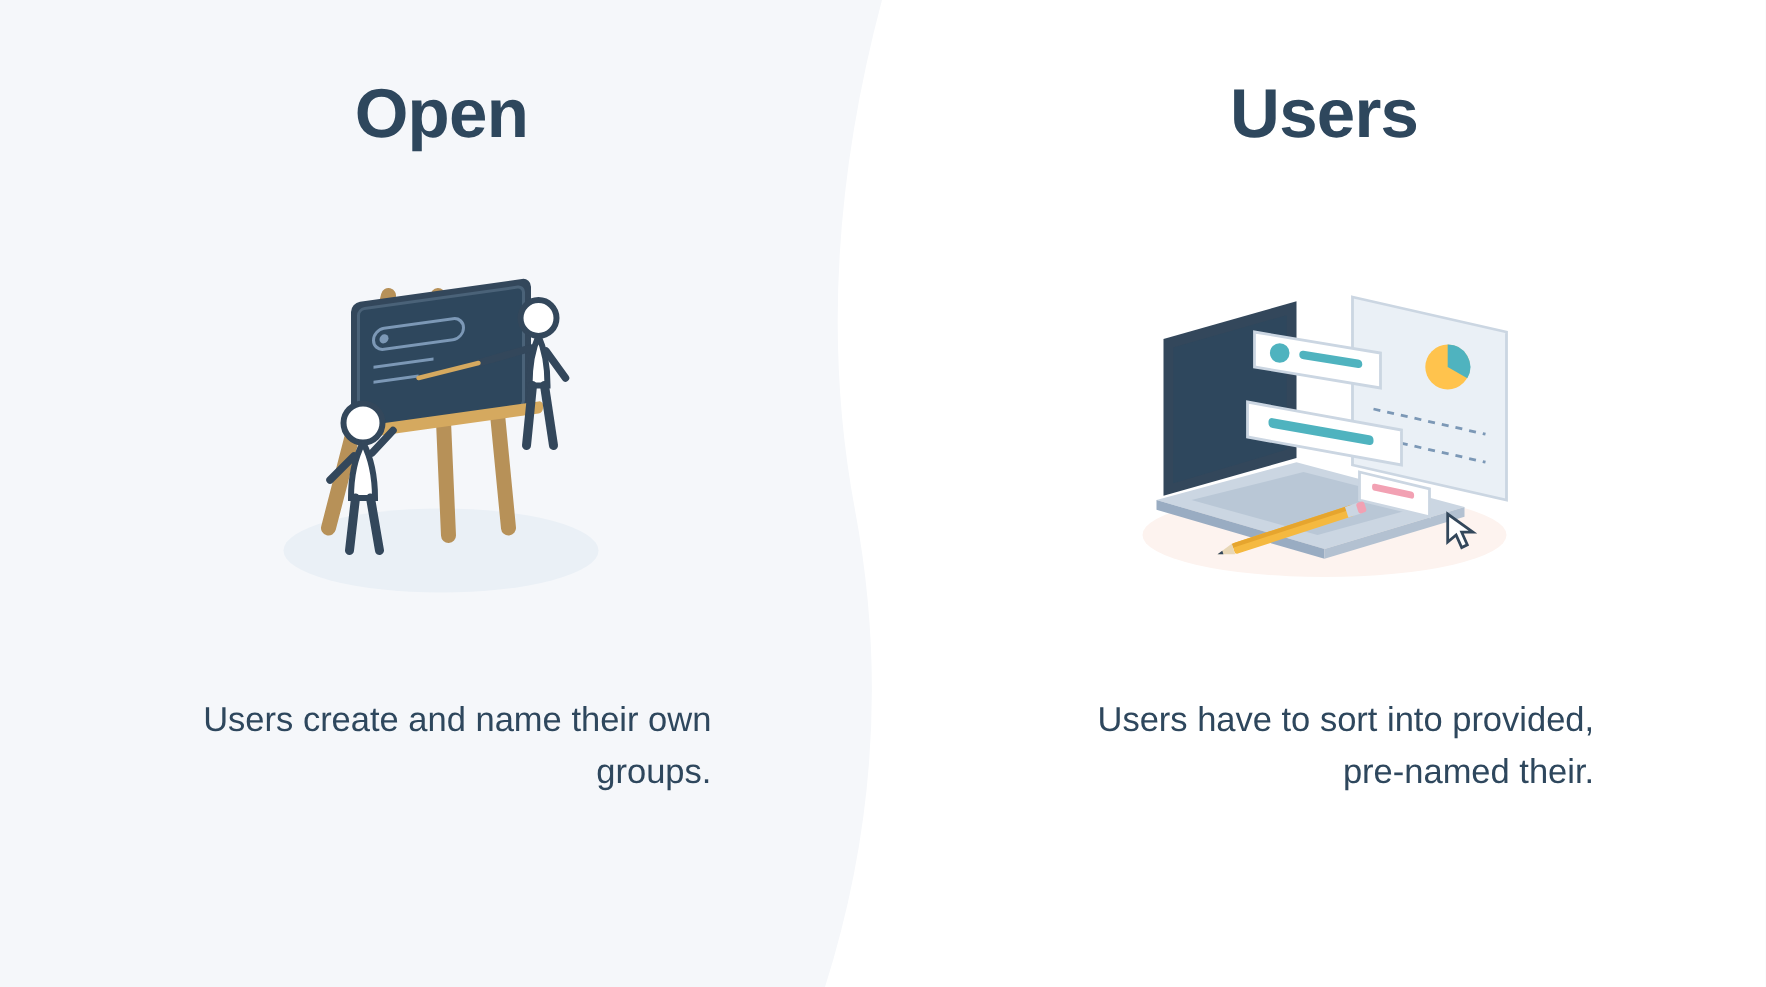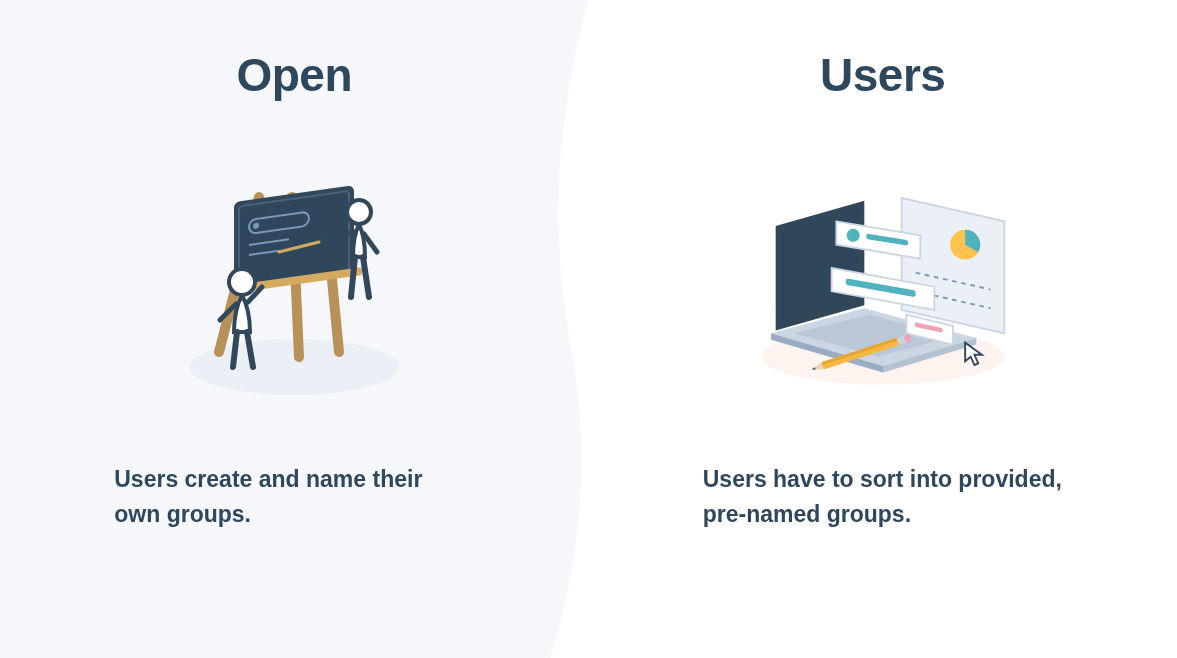--- a/index.html
+++ b/index.html
@@ -60,23 +60,23 @@
     .illustration {
       width: 280px;
       height: 260px;
       display: flex;
       align-items: center;
       justify-content: center;
       margin-bottom: 50px;
     }
     .description {
       font-size: 23px;
-      font-weight: 700;
+      font-weight: 400;
       color: #2e475d;
-      text-align: left;
+      text-align: right;
       line-height: 1.5;
       max-width: 360px;
     }
   </style>
 </head>
 <body>
 
 <div class="container">
 
   <div class="panel-left-bg"></div>
@@ -191,16 +191,16 @@
           <rect x="0" y="-4" width="90" height="8" rx="2" fill="#f5b940"></rect>
           <rect x="0" y="-4" width="90" height="3" fill="#e6a52e"></rect>
           <rect x="85" y="-4" width="10" height="8" fill="#cbd6e2"></rect>
           <rect x="93" y="-4" width="6" height="8" rx="2" fill="#f2a1b3"></rect>
           <path d="M 0 -4 L -12 0 L 0 4 Z" fill="#e8d7b6"></path>
           <path d="M -8 -1.3 L -12 0 L -8 1.3 Z" fill="#33475b"></path>
         </g>
       </svg>
     </div>
 
-    <p class="description">Users have to sort into provided, pre-named groups.</p>
+    <p class="description">Users have to sort into provided, pre-named their.</p>
   </div>
 
 </div>
 
 </body></html>

